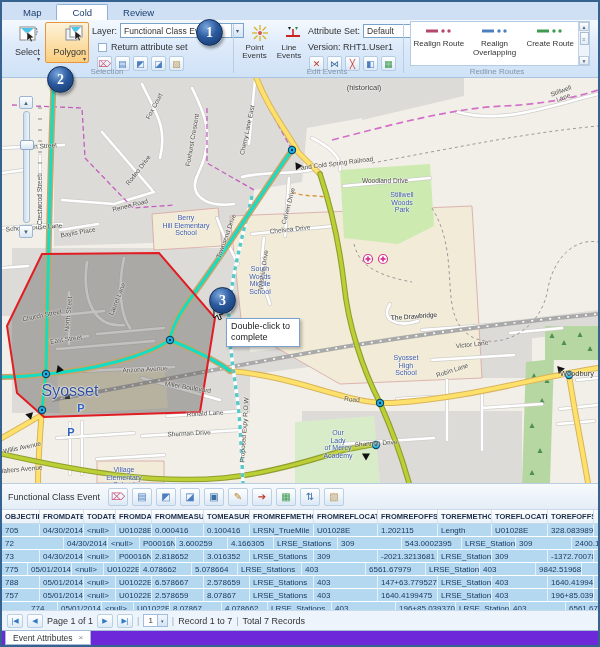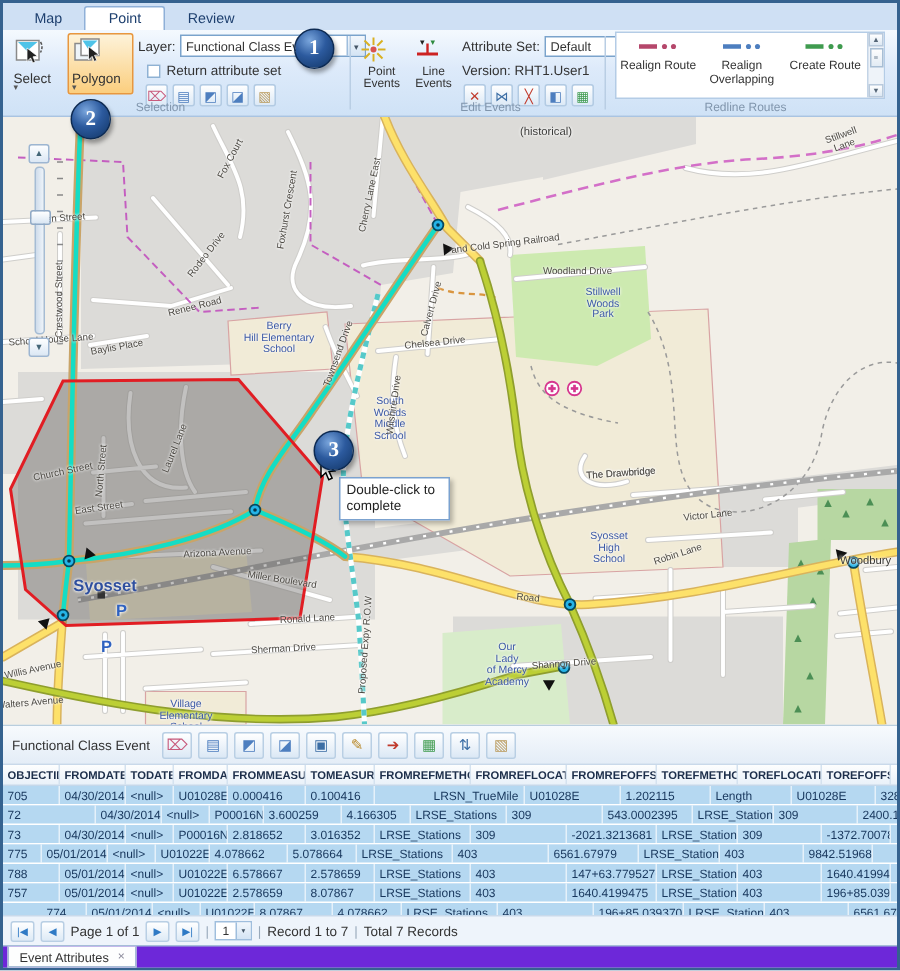--- a/index.html
+++ b/index.html
@@ -8,21 +8,21 @@
 
   
   .tabstrip { height:18px; background:#cfe0f4; display:flex; align-items:flex-end; padding-left:6px; flex:0 0 18px; }
   .rtab { font-size:9.5px; color:#1d3f6e; padding:2px 15px 2px; cursor:default; }
   .rtab.active { background:#fff; border:1px solid #8fb0d8; border-bottom:none; border-radius:2px 2px 0 0; }
 
   
   .ribbon { height:58px; flex:0 0 58px; background:linear-gradient(#f4f9fe,#ddeafa 45%,#cfe2f6); border-bottom:1px solid #a9c4e2; position:relative; font-size:9px; color:#333; }
   .grouplabel { position:absolute; bottom:1px; font-size:8px; color:#8095ac; text-align:center; }
   .vdiv { position:absolute; top:4px; bottom:4px; width:1px; background:#b9cee4; }
-  .bigbtn { position:absolute; top:2px; display:flex; flex-direction:column; align-items:flex-start; padding:1px 2px; border:1px solid transparent; border-radius:2px; }
+  .bigbtn { position:absolute; top:2px; display:flex; flex-direction:column; align-items:flex-end; padding:1px 2px; border:1px solid transparent; border-radius:2px; }
   .bigbtn .lbl { font-size:9px; color:#333; line-height:1.05; text-align:center; }
   .bigbtn .drop { font-size:6px; color:#555; line-height:4px; }
   .bigbtn.hl { background:linear-gradient(#fdf3da,#fbce7e); border:1.5px solid #e8973f; }
   .fieldrow { position:absolute; display:flex; align-items:center; }
   .sel { background:#fff; border:1px solid #7aa3cc; height:15px; display:flex; align-items:center; font-size:8.5px; }
   .sel .txt { padding:0 3px; white-space:nowrap; overflow:hidden; flex:1; }
   .sel .arr { width:12px; height:100%; background:linear-gradient(#f2f7fc,#d4e4f4); border-left:1px solid #9fbedd; font-size:6px; color:#456; display:flex; align-items:center; justify-content:center; }
   .chk { width:9px; height:9px; background:#fff; border:1px solid #8fb2d4; margin-right:4px; }
   .iconstrip { display:flex; gap:3px; }
   .mini { width:15px; height:15px; border:1px solid #b3cbe3; border-radius:2px; background:linear-gradient(#ffffff,#dce9f6); font-size:9px; display:flex; align-items:center; justify-content:center; }
@@ -37,21 +37,21 @@
   
   .callout { position:absolute; width:27px; height:27px; border-radius:50%; background:radial-gradient(circle at 38% 28%, #7aa6dd 0%, #2c5a9e 45%, #113463 100%); border:1px solid #0d2a52; color:#fff; font-family:"Liberation Serif", serif; font-weight:bold; font-size:14px; display:flex; align-items:center; justify-content:center; box-shadow:1.5px 2.5px 3px rgba(0,0,0,.35); z-index:60; }
 
   
   .map { position:relative; flex:0 0 405px; height:405px; overflow:hidden; background:#f2efe8; }
   .map svg.base { position:absolute; left:0; top:0; }
   #map-labels { position:absolute; inset:0; pointer-events:none; }
   .maplabel { position:absolute; transform:translate(-50%,-50%); white-space:pre-line; text-align:center; line-height:1.1; text-shadow:0 0 2px #fff,0 0 2px #fff; }
   .maplabel.street { font-size:6.5px; color:#4c4943; }
   .maplabel.poi { font-size:7px; color:#3c59a6; }
-  .maplabel.city { font-size:11px; font-weight:bold; color:#2f4f9e;text-align:center; }
+  .maplabel.city { font-size:16px; font-weight:normal; color:#2f4f9e;text-align:center; }
   .maplabel.place { font-size:7.5px; color:#3a3a38; }
   .maplabel.parking { font-size:11px; font-weight:bold; color:#2f62c0; }
   .tooltip { position:absolute; left:224px; top:240px; width:74px; background:#fff; border:1px solid #7ba2cf; box-shadow:2px 2px 3px rgba(0,0,0,.25); font-size:9px; color:#222; padding:2px 4px; line-height:1.25; z-index:40; }
   .cursor { position:absolute; left:211px; top:228px; z-index:41; }
   .zoomslider { position:absolute; left:16px; top:18px; width:16px; display:flex; flex-direction:column; align-items:center; z-index:30; }
   .zoomslider .zb { width:14px; height:13px; background:linear-gradient(#fdfeff,#dbe7f4); border:1px solid #9db6d2; border-radius:2px; font-size:6px; color:#467; display:flex; align-items:center; justify-content:center; }
   .zoomslider .ztrack { width:7px; height:112px; background:linear-gradient(90deg,#cfdceb,#eef4fa); border:1px solid #a5bcd4; border-radius:3px; position:relative; margin:2px 0; }
   .zoomslider .zthumb { position:absolute; left:-4px; top:28px; width:14px; height:10px; background:linear-gradient(#ffffff,#d9e6f3); border:1px solid #8fa9c6; border-radius:2px; }
 
   
@@ -76,21 +76,21 @@
   .btab { background:#fdfefe; border:1px solid #a7bdd6; border-top:none; display:flex; align-items:center; gap:6px; padding:0 7px; font-size:8.5px; color:#333; }
   .btab .x { color:#889; font-size:8px; }
 </style>
 </head>
 <body>
 
 <div class="window">
 
   <div class="tabstrip">
     <div class="rtab">Map</div>
-    <div class="rtab active">Point</div>
+    <div class="rtab active">Cold</div>
     <div class="rtab">Review</div>
   </div>
 
   <div class="ribbon">
 
     <div class="bigbtn" style="left:4px;width:37px;">
       <span><svg width="22" height="22" viewBox="0 0 22 22">
             <rect x="2" y="3" width="15" height="13" fill="#fff" stroke="#8a8a8a"></rect>
             <path d="M3,4 L16,4 L9,10 Z" fill="#4fc3e8"></path>
             <path d="M9,8 l0,9 2.4,-2.4 1.5,3.4 1.6,-0.9 -1.5,-3.2 3,-0.4 Z" fill="#222" stroke="#fff" stroke-width="0.5"></path>
@@ -477,21 +477,21 @@
         <span class="hcell" style="width: 46px;">TOREFOFFSET</span>
       </div>
     <div class="grid-rows" id="grid-rows">
         <div class="grow">
           <span class="gcell" style="width: 38px;">705</span>
           <span class="gcell" style="width: 44px;">04/30/2014</span>
           <span class="gcell" style="width: 32px;">&lt;null&gt;</span>
           <span class="gcell" style="width: 36px;">U01028E</span>
           <span class="gcell" style="width: 52px;">0.000416</span>
           <span class="gcell" style="width: 46px;">0.100416</span>
-          <span class="gcell" style="width: 64px; margin-left: 36px;">LRSN_TrueMile</span>
+          <span class="gcell" style="width: 64px;">LRSN_TrueMile</span>
           <span class="gcell" style="width: 64px;">U01028E</span>
           <span class="gcell" style="width: 60px;">1.202115</span>
           <span class="gcell" style="width: 54px;">Length</span>
           <span class="gcell" style="width: 56px;">U01028E</span>
           <span class="gcell" style="width: 46px;">328.0839895</span>
         </div>
         <div class="grow">
           <span class="gcell" style="width: 62px;">72</span>
           <span class="gcell" style="width: 44px;">04/30/2014</span>
           <span class="gcell" style="width: 32px;">&lt;null&gt;</span>

